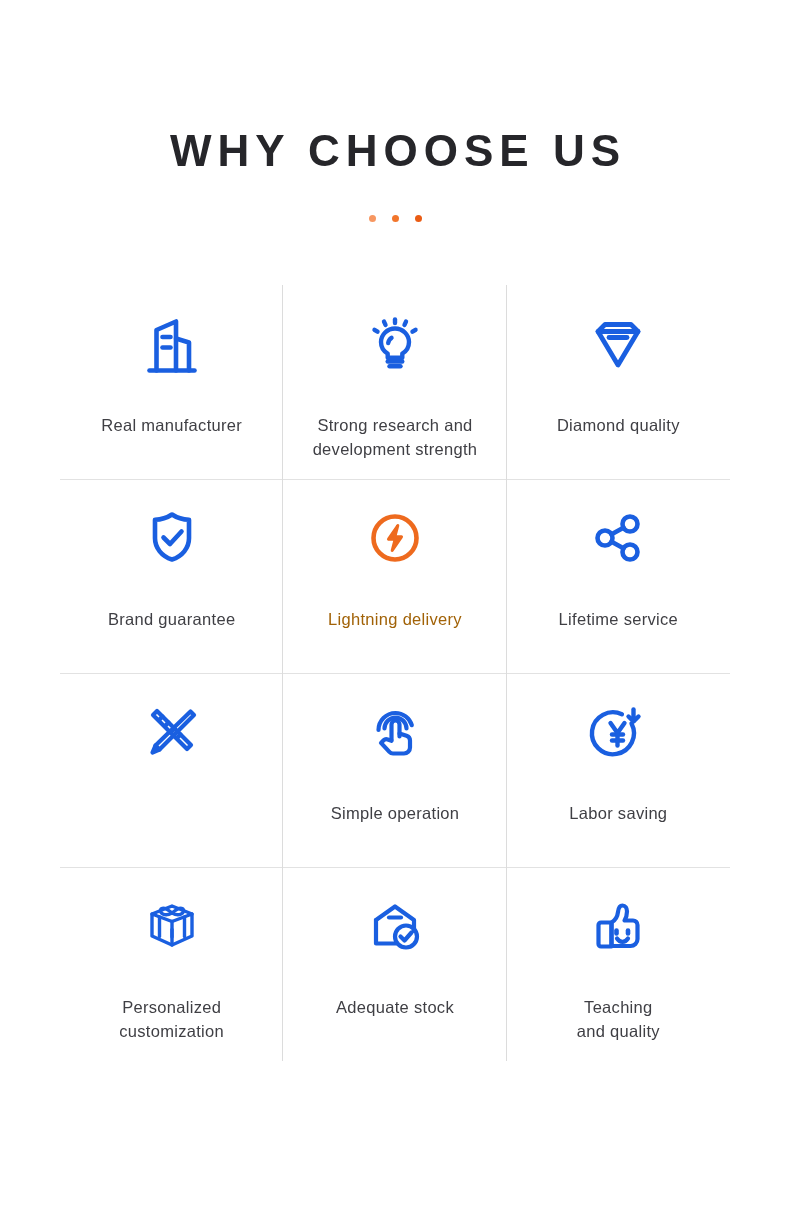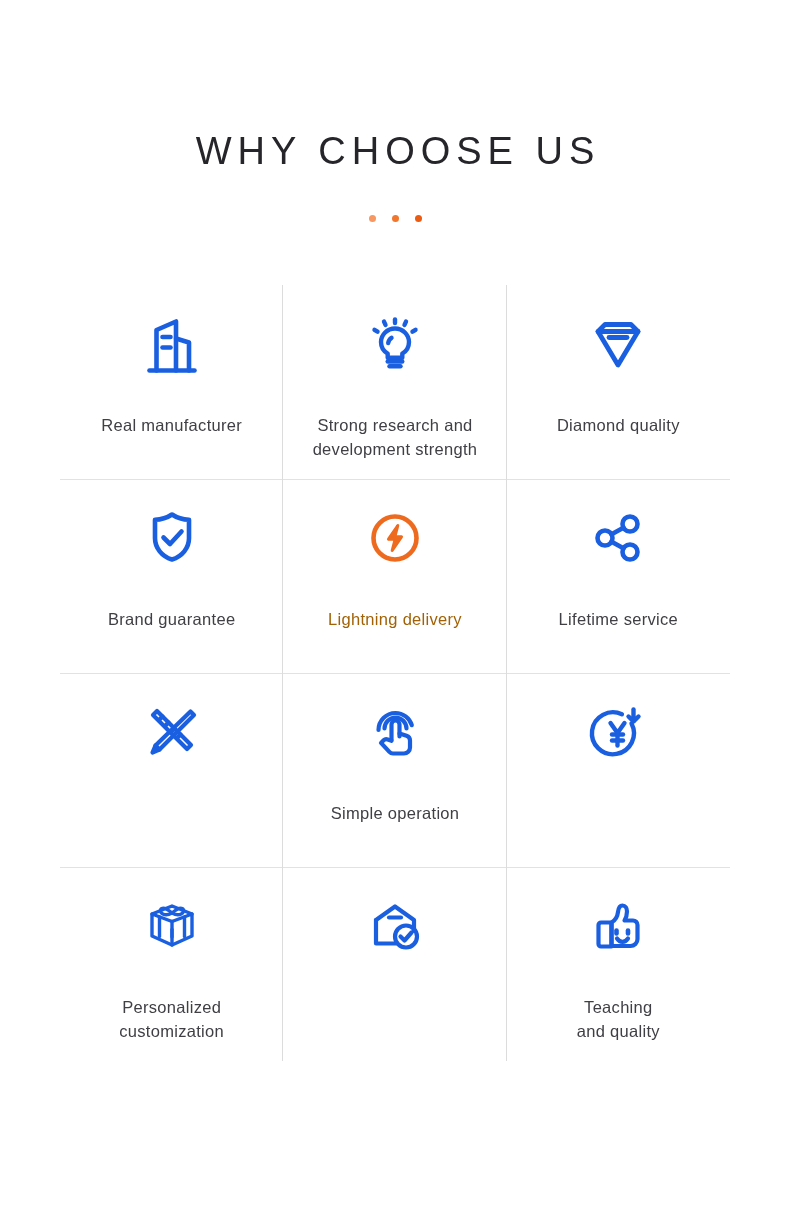--- a/index.html
+++ b/index.html
@@ -21,23 +21,23 @@
     background: #ffffff;
   }
 
   
   .header {
     padding-top: 128px;
     text-align: center;
   }
   .page-title {
     margin: 0;
-    font-size: 38px;
+    font-size: 44px;
     line-height: 46px;
-    font-weight: normal;
+    font-weight: bold;
     letter-spacing: 6px;
     color: #26262a;
     text-indent: 6px;
   }
   .dots {
     margin: 0 auto;
     padding-top: 41px;
     display: flex;
     justify-content: center;
     align-items: center;
@@ -241,20 +241,21 @@
         <svg width="70" height="70" viewBox="0 0 70 70" fill="none" stroke="#1a5fe0" stroke-width="4.4" stroke-linecap="round" stroke-linejoin="round">
           <path d="M48.5 26.5a21 21 0 1 1-9.6-9.2"></path>
           <path d="M27.5 26 L34.5 36 L41.5 26"></path>
           <path d="M29 37.5h11"></path>
           <path d="M29 43.5h11"></path>
           <path d="M34.5 36v12.5"></path>
           <path d="M50.5 12.5v11.5"></path>
           <path d="M45.5 19.5 L50.5 24.5 L55.5 19.5" fill="#1a5fe0"></path>
         </svg>
       </div>
+      <p class="cell-label">Labor saving</p>
     </div>
 
     <div class="cell">
       <div class="icon-wrap">
         <svg width="70" height="70" viewBox="0 0 70 70" fill="none" stroke="#1a5fe0" stroke-width="3.4" stroke-linecap="round" stroke-linejoin="round">
           <path d="M35 30.5 L55 23 V45 L35 54 L15 45 V23 Z"></path>
           <path d="M15 23 L35 15 L55 23"></path>
           <path d="M35 30.5 V54"></path>
           <path d="M22.5 26 V45.5"></path>
           <path d="M47.5 26 V45.5"></path>
@@ -270,20 +271,21 @@
     <div class="cell">
       <div class="icon-wrap">
         <svg width="70" height="70" viewBox="0 0 70 70" fill="none" stroke="#1a5fe0" stroke-width="4.2" stroke-linecap="round" stroke-linejoin="round">
           <path d="M16 29 L35 15.5 L54 29 V40"></path>
           <path d="M16 29 V52.5 H36"></path>
           <path d="M29 26.5 H41"></path>
           <circle cx="46" cy="45.5" r="11"></circle>
           <path d="M40.5 45.5 L44.5 49.5 L51.5 41.5"></path>
         </svg>
       </div>
+      <p class="cell-label">Adequate stock</p>
     </div>
 
     <div class="cell">
       <div class="icon-wrap">
         <svg width="70" height="70" viewBox="0 0 70 70" fill="none" stroke="#1a5fe0" stroke-width="4.2" stroke-linecap="round" stroke-linejoin="round">
           <path d="M28.5 31.5c3.5-2 6-6 6.5-10.5.4-3.5 1.8-6.5 4.5-6.5 2.8 0 4.5 2.5 4.5 6 0 3.5-1.2 6.8-2.5 9h8.5a4.5 4.5 0 0 1 4.5 4.5v14a7 7 0 0 1-7 7H28.5Z"></path>
           <path d="M28.5 31.5 H18a2.5 2.5 0 0 0-2.5 2.5v19a2.5 2.5 0 0 0 2.5 2.5h10.5Z"></path>
           <path d="M33.5 39.5v3" stroke-width="4.6"></path>
           <path d="M45 39.5v3" stroke-width="4.6"></path>
           <path d="M34 47.5c1.5 2.2 3.5 3.3 5.5 3.3s4-1.1 5.5-3.3"></path>

